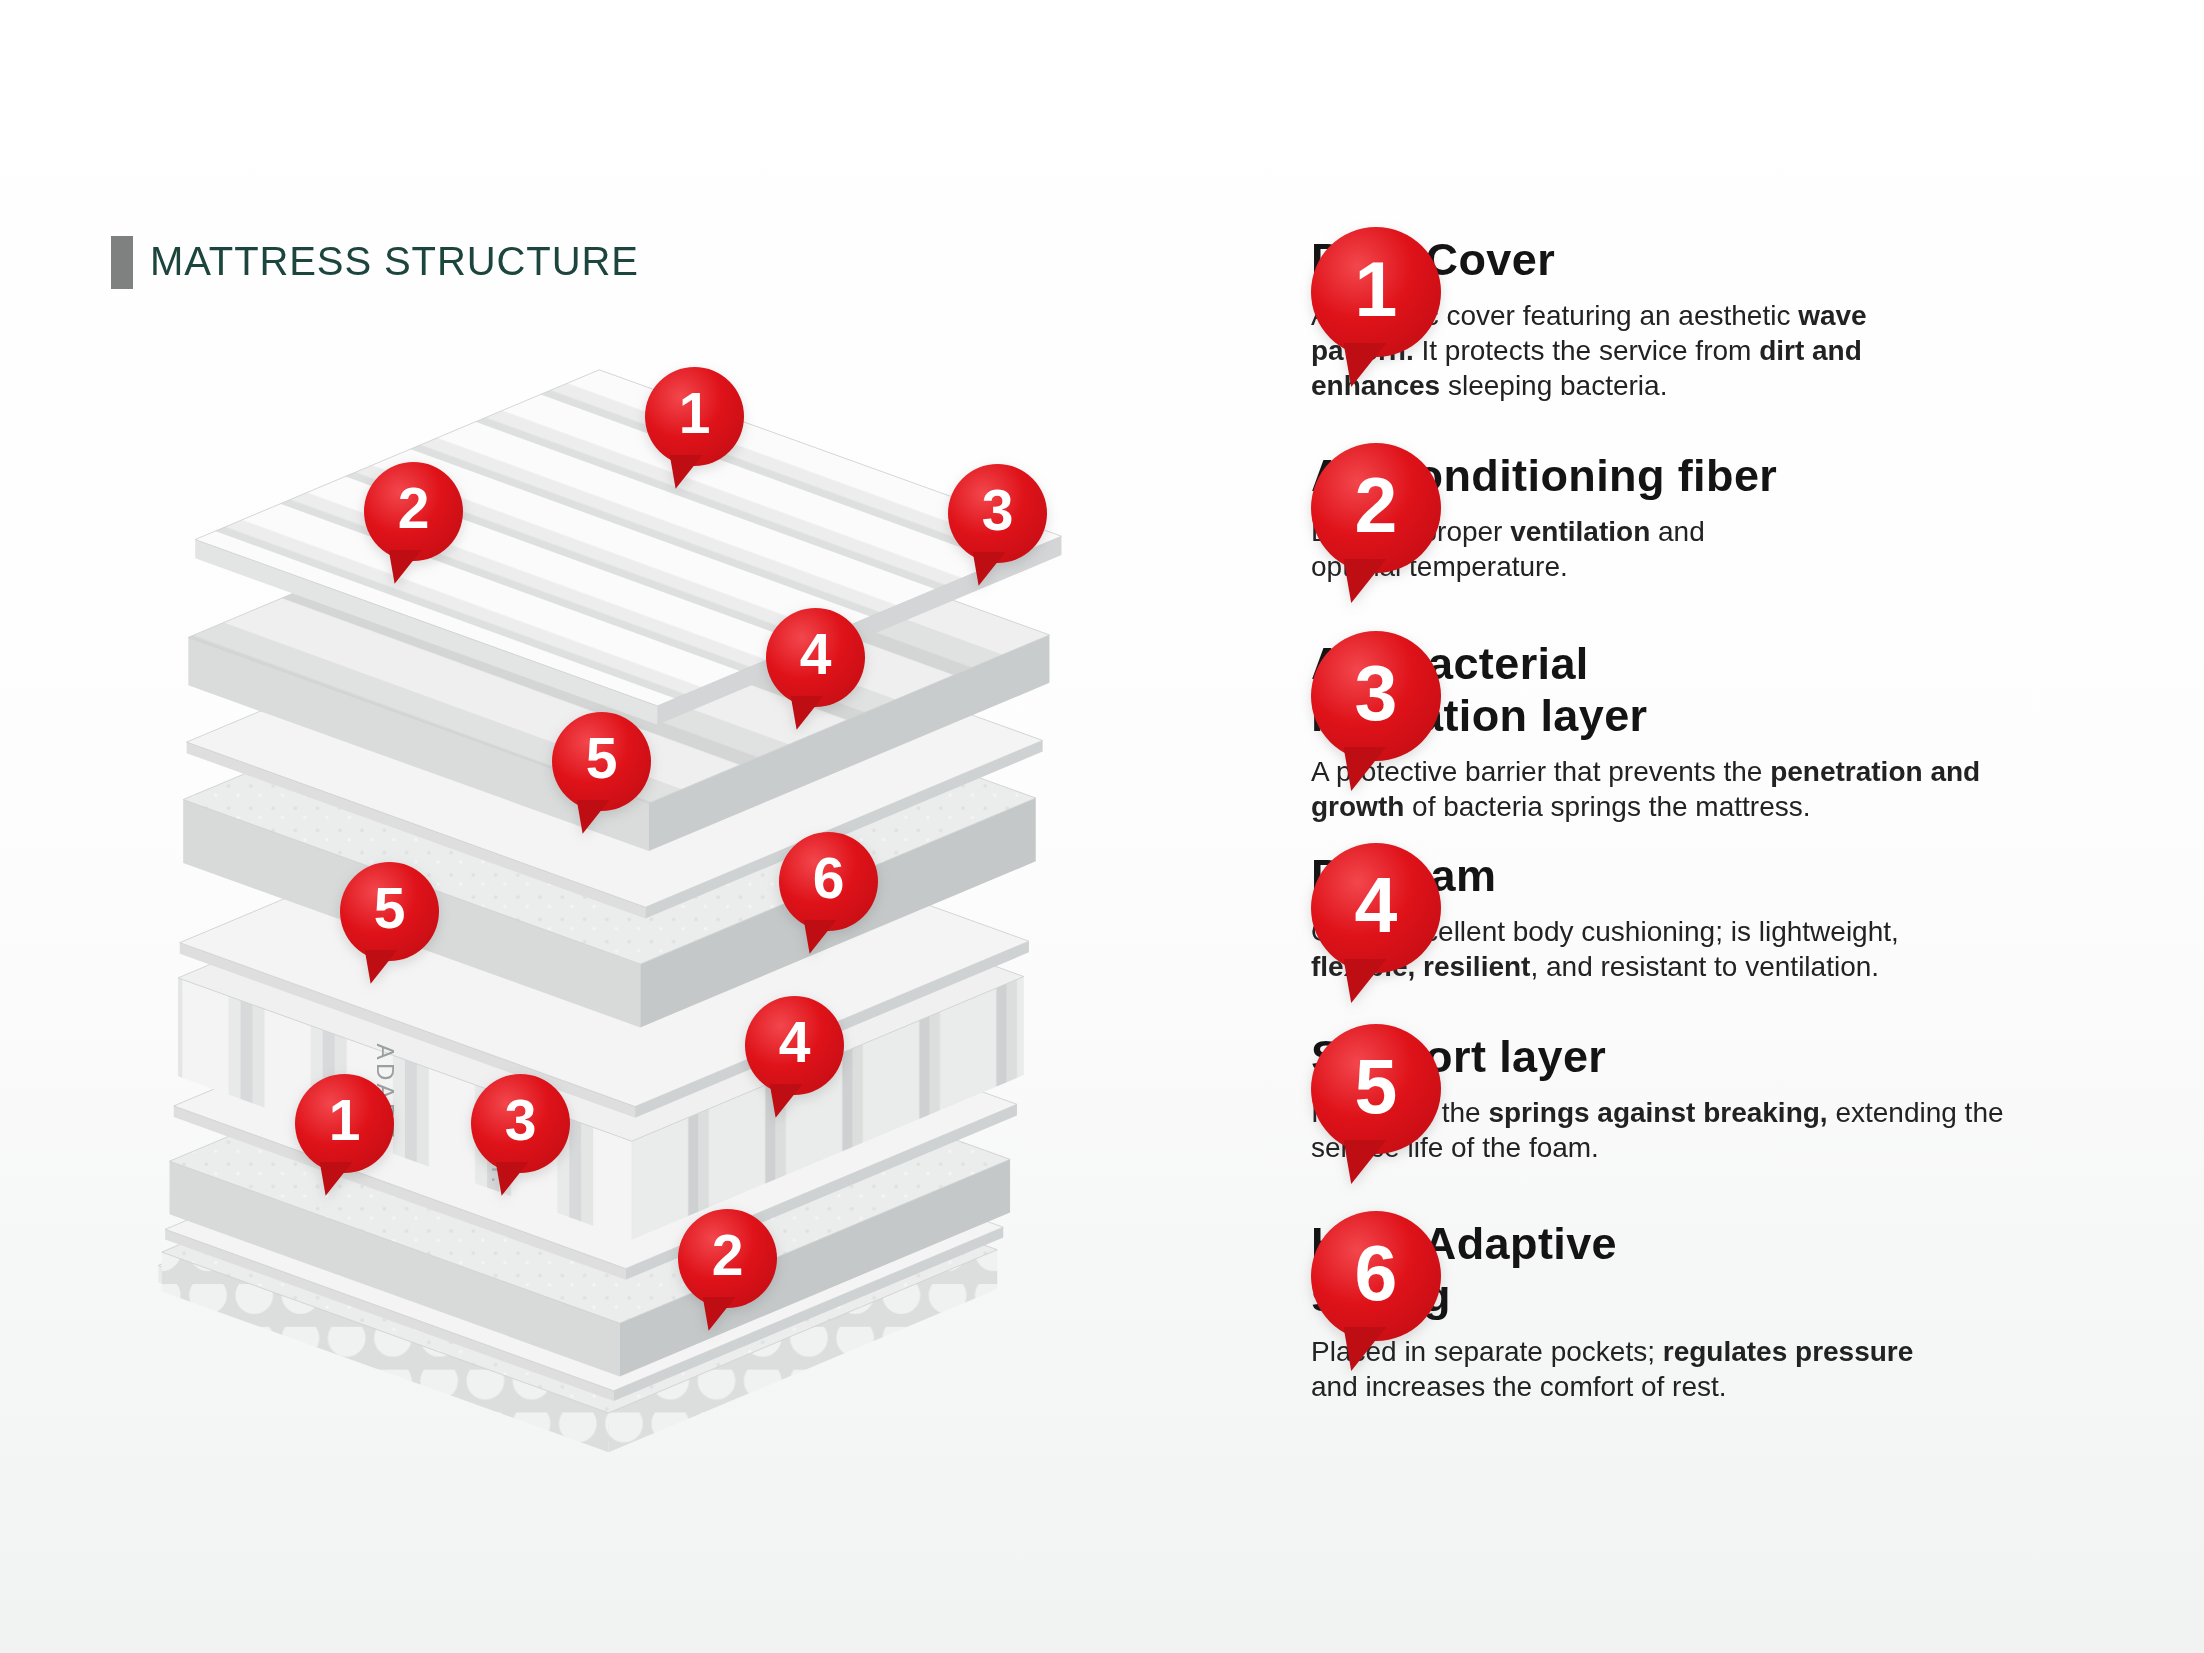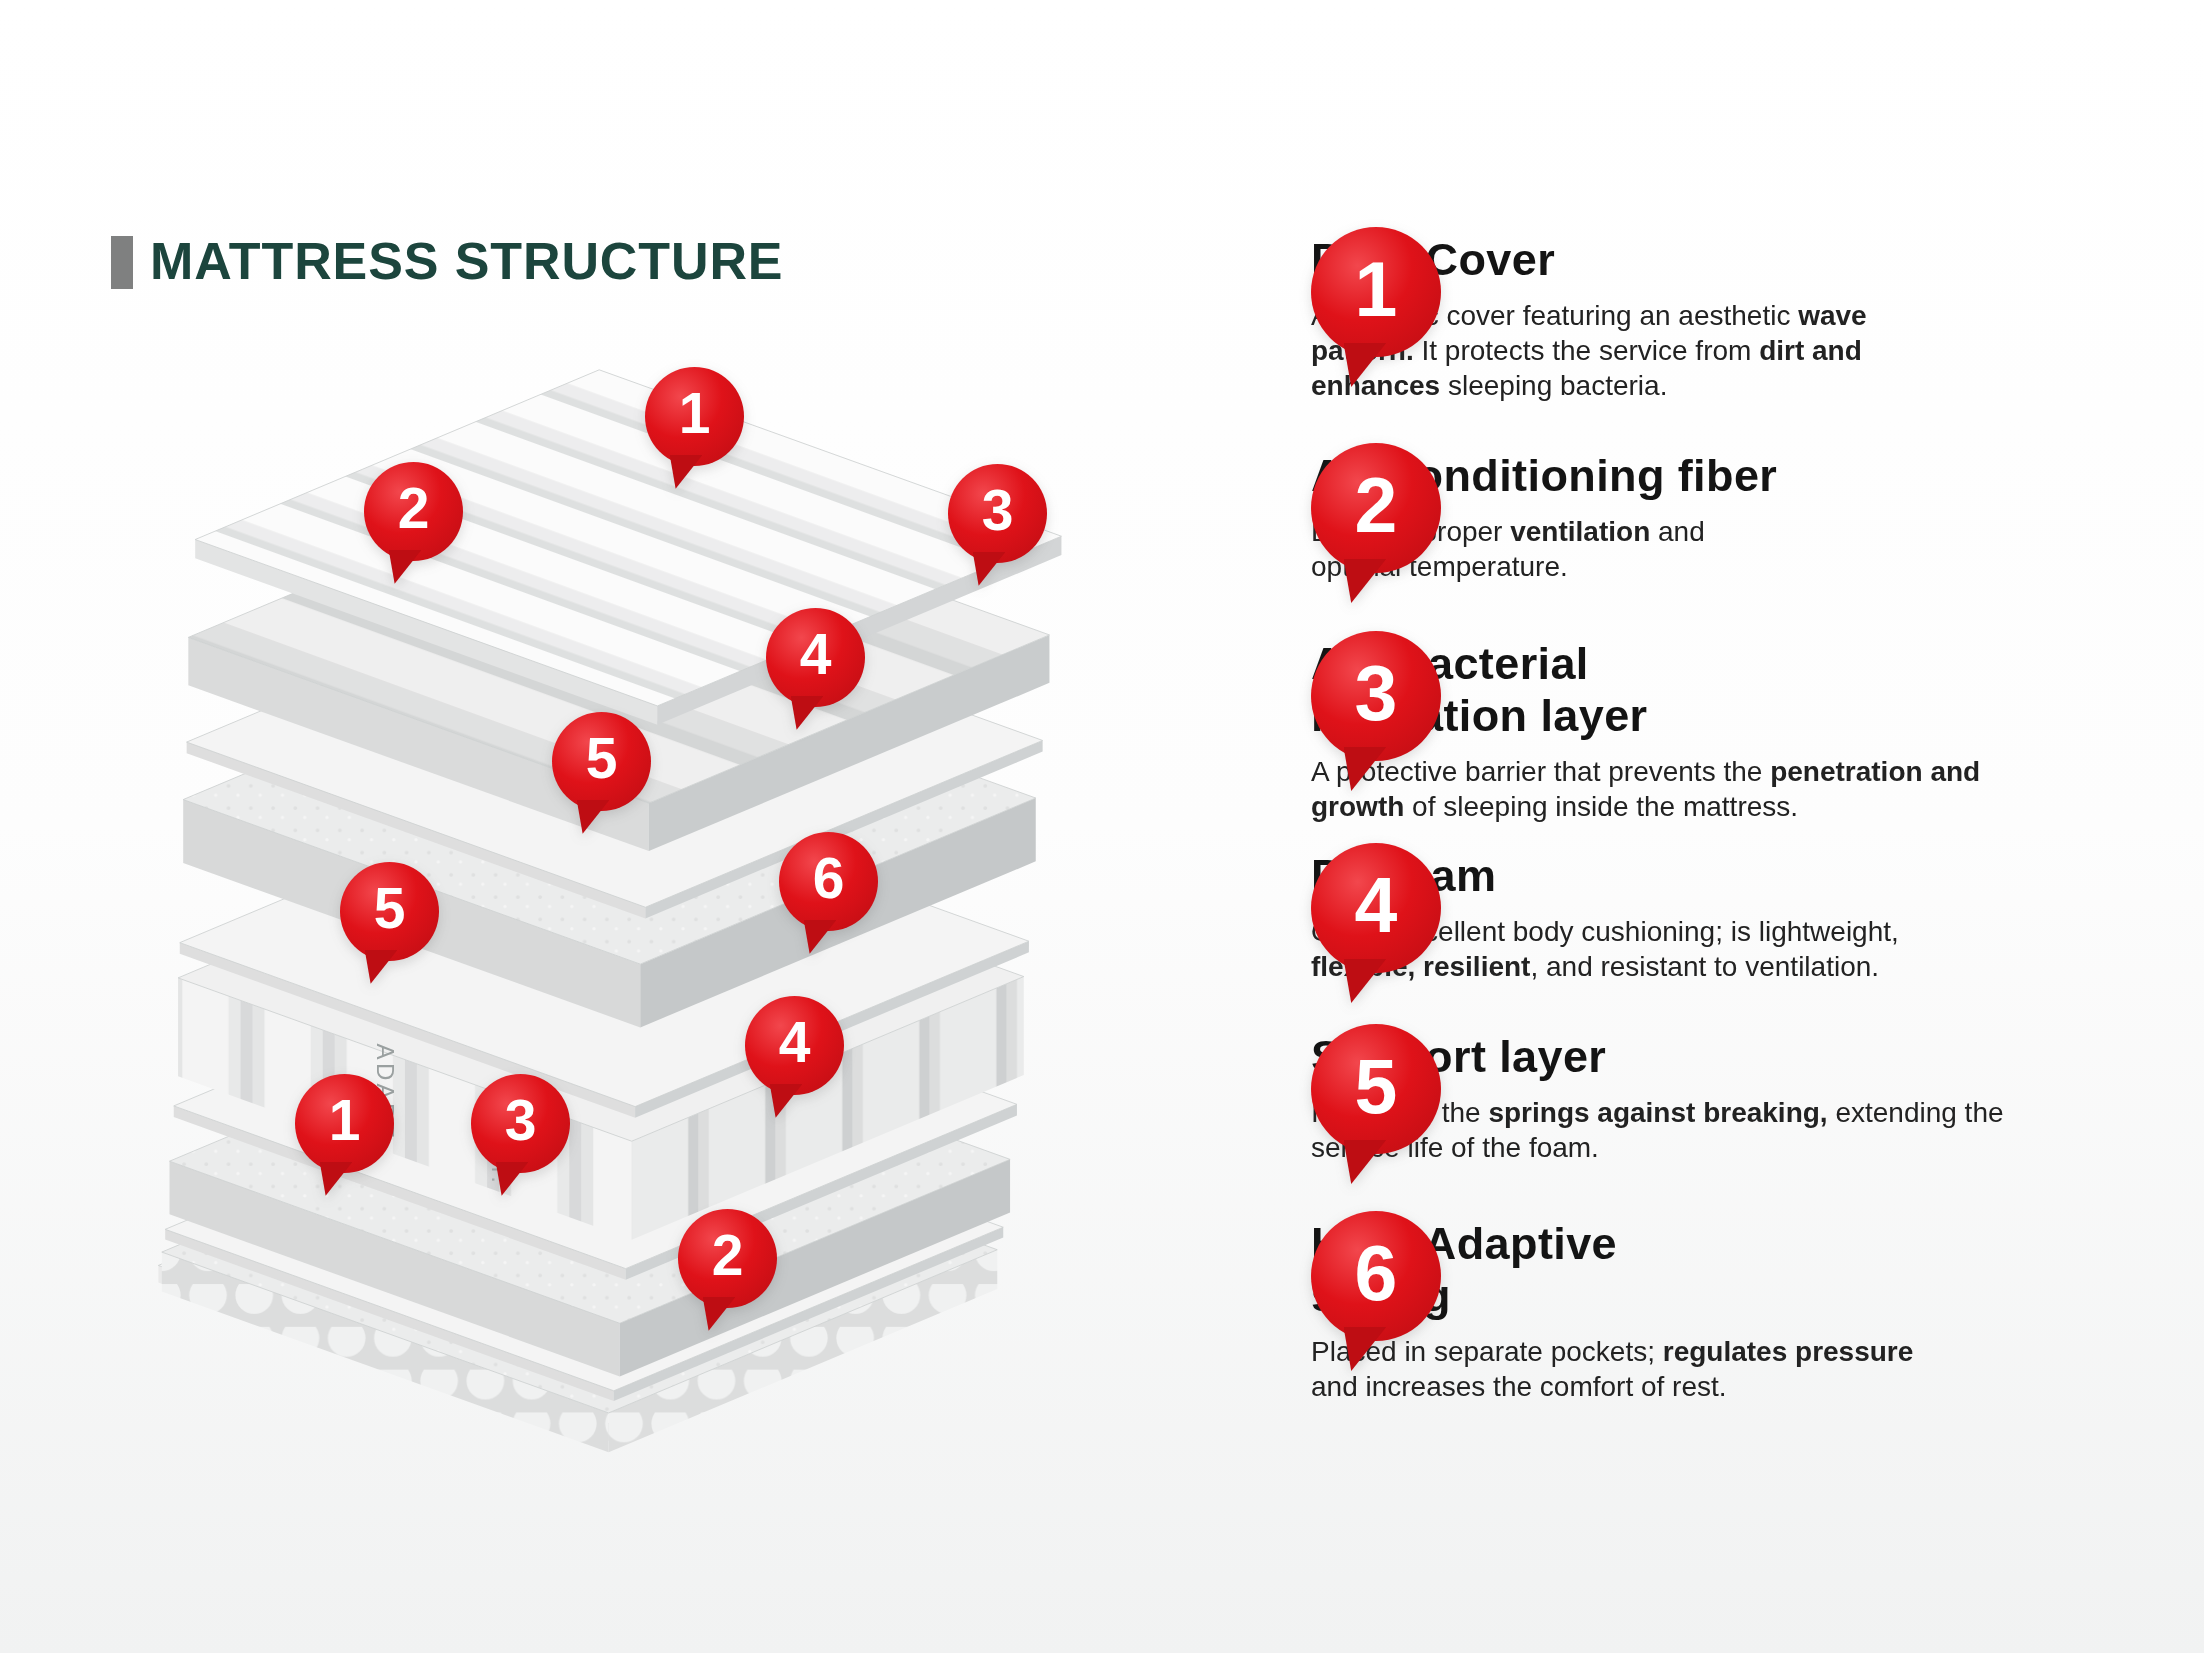--- a/index.html
+++ b/index.html
@@ -13,21 +13,21 @@
   html,body{margin:0;padding:0;background:#fff;}
   .page{
     position:relative;width:2204px;height:1653px;overflow:hidden;
     background:linear-gradient(180deg,#ffffff 0%,#fdfdfd 50%,#f1f2f2 100%);
     font-family:"Liberation Sans","DejaVu Sans",sans-serif;
   }
   
   .header{position:absolute;left:111px;top:229px;display:flex;align-items:flex-start;}
   .title-bar{width:22px;height:53px;background:var(--title-bar-gray);margin-top:6.8px;}
   .page-title{
-    margin:0 0 0 17px;font-size:52px;line-height:65px;font-weight:700;
+    margin:0 0 0 17px;font-size:40px;line-height:65px;font-weight:400;
     color:var(--title-teal);letter-spacing:0.9px;white-space:nowrap;
   }
   
   .illustration{position:absolute;left:0;top:0;width:1284px;height:1653px;}
   .illustration svg{position:absolute;left:0;top:0;}
   .markers{position:absolute;left:0;top:0;width:100%;height:100%;}
   
   .pin{
     position:absolute;display:flex;align-items:center;justify-content:center;
     border-radius:50%;
@@ -199,21 +199,21 @@
         <p class="legend-desc" style="max-width:445px"><span>Ensures proper </span><b>ventilation</b><span> and optimal temperature.</span></p>
       </div>
     </div>
 
     <div class="legend-row" style="top:631px">
       <div class="pin legend-pin">
         <span class="pin-num">3</span>
       </div>
       <div class="legend-text">
         <h2 class="legend-title narrow">Antibacterial insulation layer</h2>
-        <p class="legend-desc" style="max-width:685px"><span>A protective barrier that prevents the </span><b>penetration and growth</b><span> of sleeping inside the mattress.</span></p>
+        <p class="legend-desc" style="max-width:685px"><span>A protective barrier that prevents the </span><b>penetration and growth</b><span> of bacteria springs the mattress.</span></p>
       </div>
     </div>
 
     <div class="legend-row" style="top:843px">
       <div class="pin legend-pin">
         <span class="pin-num">4</span>
       </div>
       <div class="legend-text">
         <h2 class="legend-title">PU foam</h2>
         <p class="legend-desc" style="max-width:685px"><span>Offers excellent body cushioning; is lightweight, </span><b>flexible, resilient</b><span>, and resistant to ventilation.</span></p>

